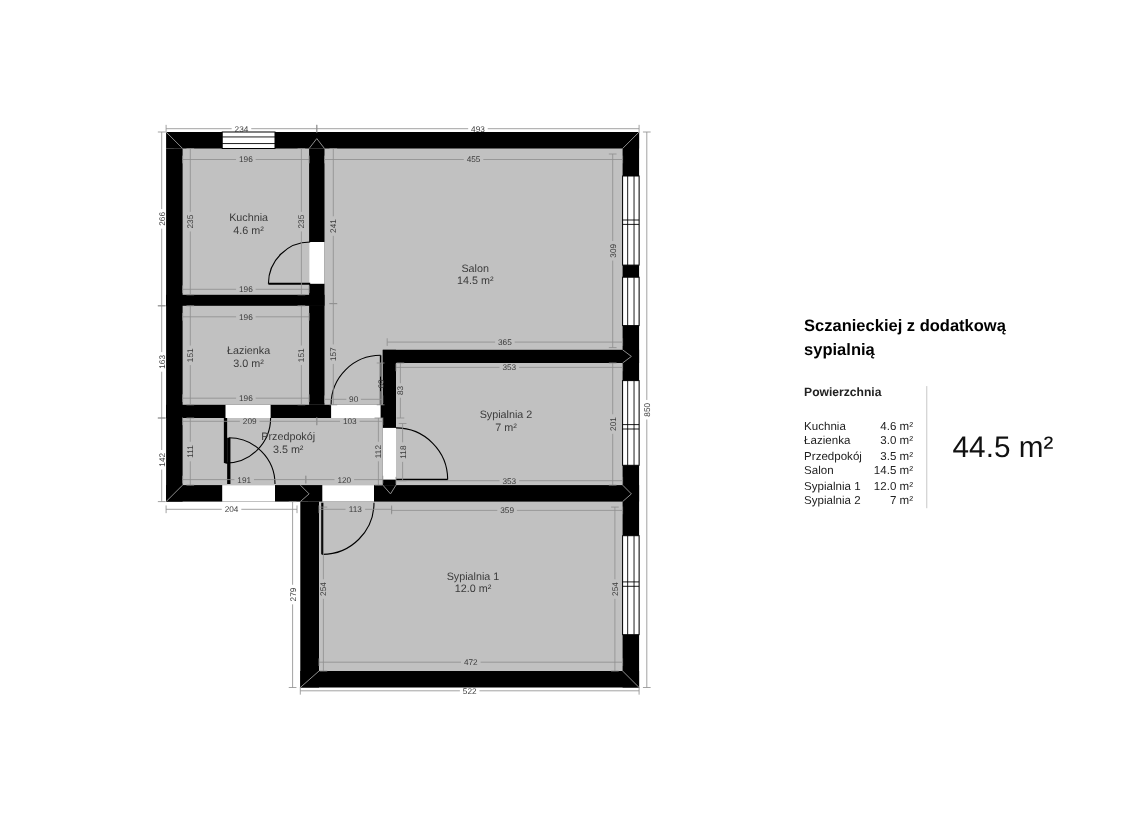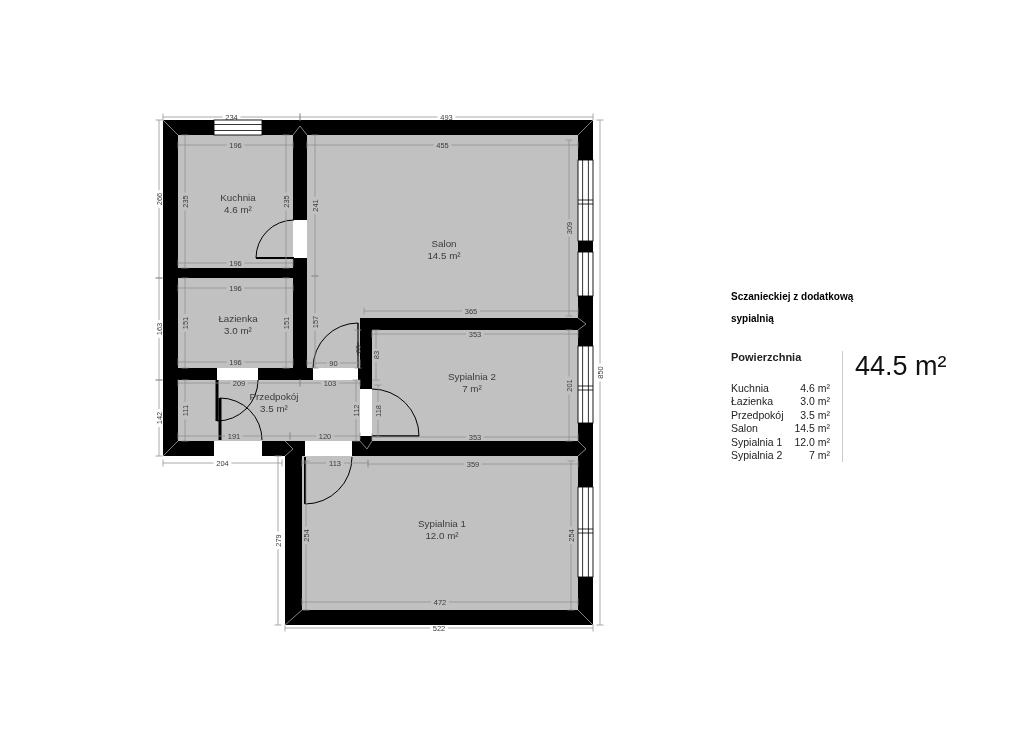--- a/index.html
+++ b/index.html
@@ -1,31 +1,31 @@
 <!DOCTYPE html>
 <html><head>
 <meta charset="utf-8">
 <style>
   html,body{margin:0;padding:0;}
   body{
     width:1024px;height:749px;position:relative;background:#ffffff;
     font-family:"Liberation Sans","DejaVu Sans",sans-serif;overflow:hidden;
   }
-  #plan-container{position:absolute;left:12px;top:0;width:876px;height:749px;}
+  #plan-container{position:absolute;left:0;top:0;width:876px;height:749px;}
   #plan-container svg text{font-family:"Liberation Sans","DejaVu Sans",sans-serif;}
 
   .panel{position:absolute;left:731px;top:286px;width:196px;color:#1a1a1a;}
-  .panel-title{font-size:10px;font-weight:700;line-height:22px;color:#000;margin:0 0 21px 0;}
+  .panel-title{font-size:15px;font-weight:700;line-height:22px;color:#000;margin:0 0 21px 0;}
   .panel-body{display:flex;align-items:stretch;}
   .area-table{width:99px;flex:0 0 auto;}
   .table-heading{font-size:11px;font-weight:700;color:#222;margin:0 0 19px 0;}
   .area-rows{display:block;}
   .area-row{display:flex;justify-content:space-between;font-size:10.5px;color:#222;height:13.4px;line-height:13.4px;}
   .v-divider{width:1px;background:#cccccc;margin:0 12px;flex:0 0 auto;}
-  .total-wrap{display:flex;align-items:flex-start;}
+  .total-wrap{display:flex;align-items:center;margin-left:11px;}
   .total{font-size:27px;color:#111;white-space:nowrap;}
 </style>
 </head>
 <body>
 
 <div id="plan-container"><svg viewBox="0 0 1024 749" width="1024" height="749">
       <rect x="158" y="128" width="416" height="321" fill="#c1c1c1"></rect>
       <rect x="280" y="449" width="294" height="169" fill="#c1c1c1"></rect>
       <rect x="151" y="120" width="430" height="15" fill="#000000"></rect>
       <rect x="151" y="135" width="15" height="321" fill="#000000"></rect>

